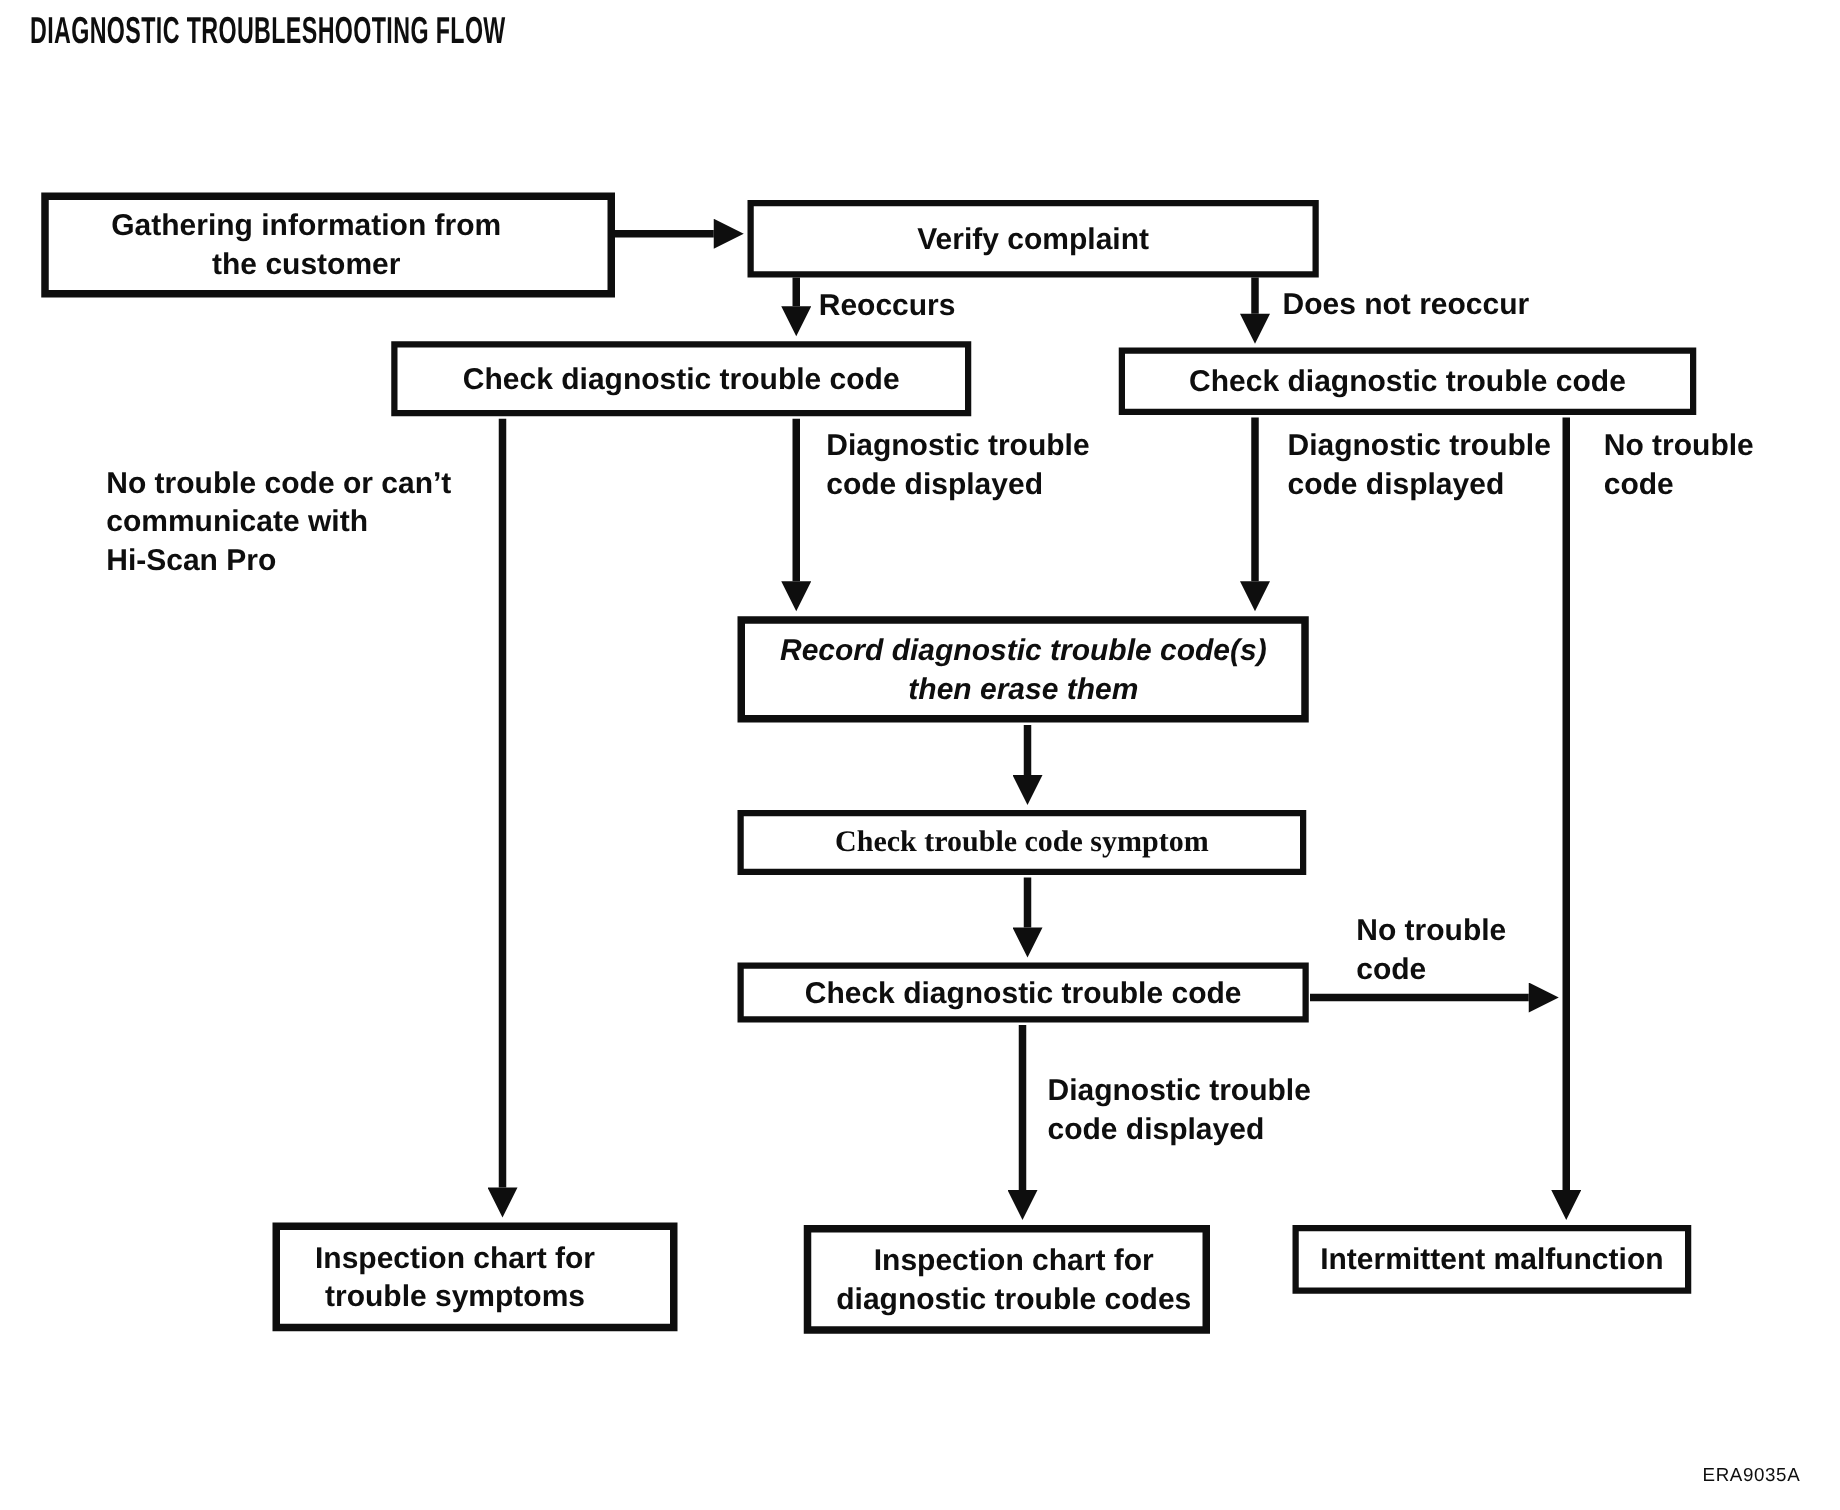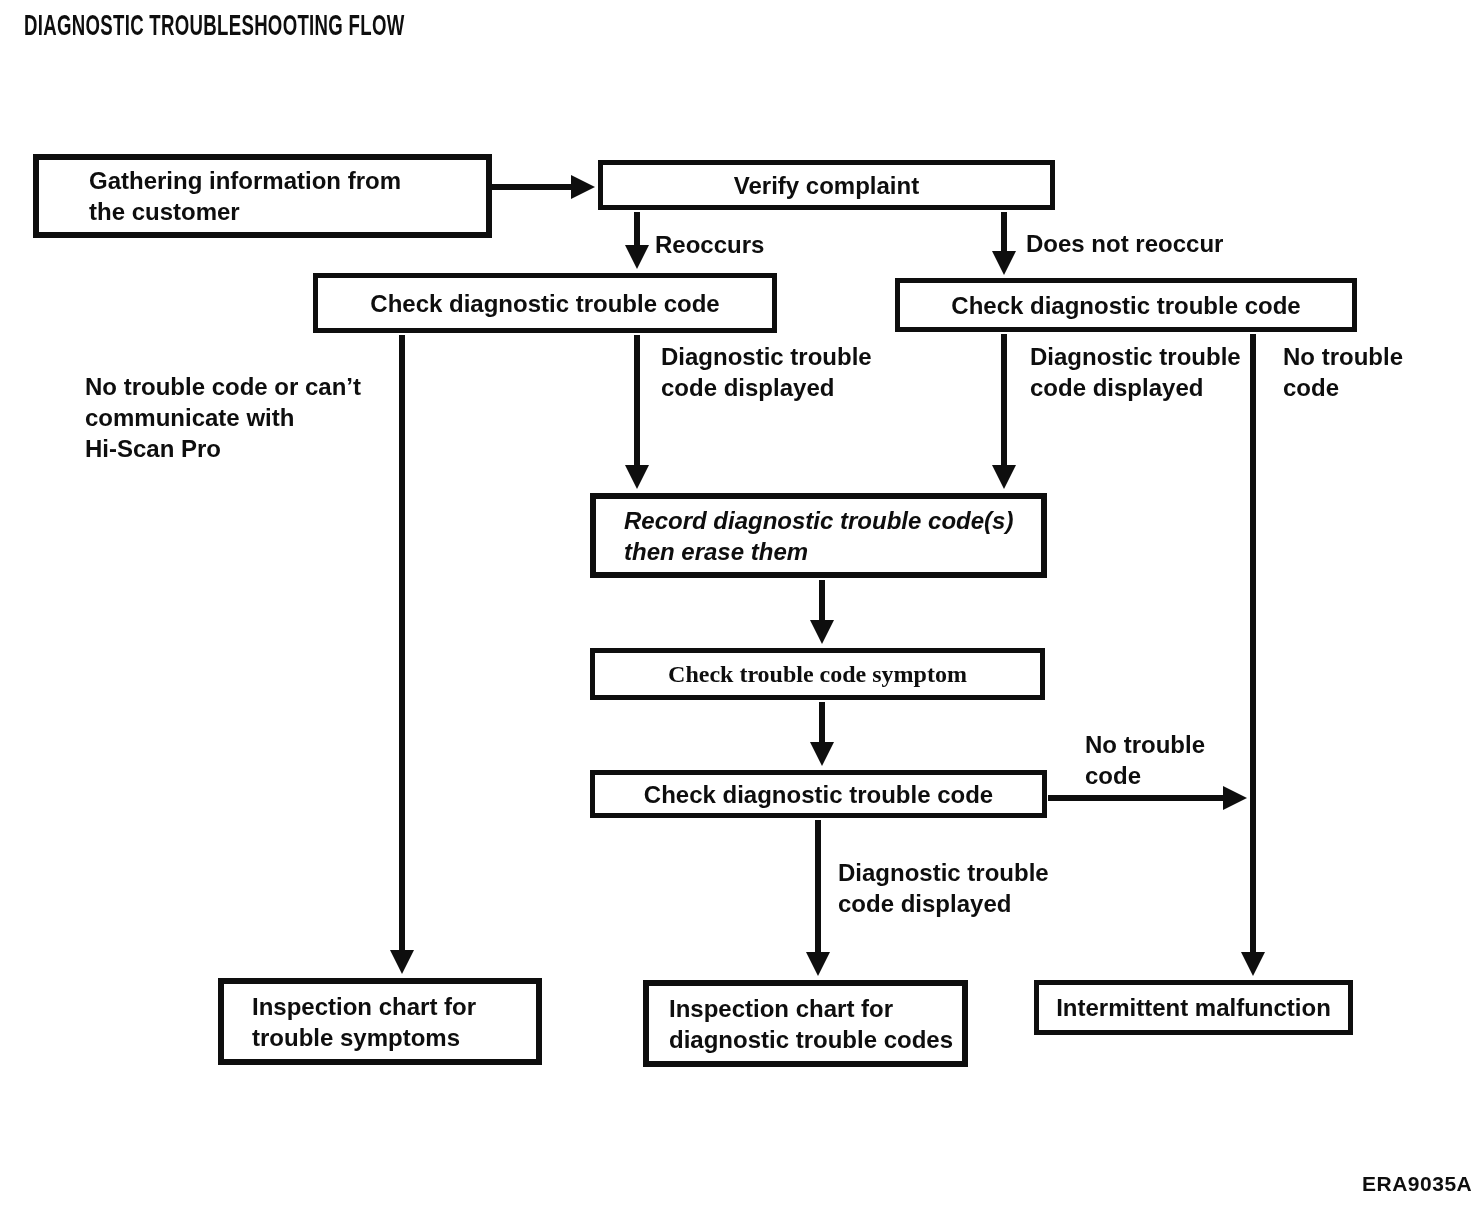--- a/index.html
+++ b/index.html
@@ -14,37 +14,38 @@
     font-size:30px;font-weight:700;line-height:1;
     transform:scaleX(0.62);transform-origin:0 0;
     white-space:nowrap;letter-spacing:0.5px;
   }
   .node{
     position:absolute;box-sizing:border-box;
     border:5px solid #0e0e0e;background:#ffffff;
     display:flex;align-items:center;
     font-size:24px;font-weight:700;line-height:31px;
     white-space:pre-line;
+    text-align:center;
   }
   .node.center{justify-content:center;text-align:center;}
   .node.thick{border-width:6px;}
   .lbl{
     position:absolute;
     font-size:24px;font-weight:700;line-height:31px;
     white-space:pre-line;
   }
   .figcode{
     position:absolute;left:1362px;top:1172px;
-    font-size:21px;font-weight:700;letter-spacing:0.5px;
+    font-size:15px;font-weight:400;letter-spacing:0.5px;
   }
   svg.edges{position:absolute;left:0;top:0;}
 
   
   #n-gather{left:33px;top:154px;width:459px;height:84px;padding-left:50px;}
-  #n-verify{left:598px;top:160px;width:457px;height:50px;}
+  #n-verify{left:598px;top:160px;width:457px;height:62px;}
   #n-check-left{left:313px;top:273px;width:464px;height:60px;}
   #n-check-right{left:895px;top:278px;width:462px;height:54px;}
   #n-record{left:590px;top:493px;width:457px;height:85px;padding-left:28px;font-style:italic;}
   #n-symptom{left:590px;top:648px;width:455px;height:52px;font-family:Liberation Serif, serif;}
   #n-check-bottom{left:590px;top:770px;width:457px;height:48px;}
   #n-insp-symptoms{left:218px;top:978px;width:324px;height:87px;padding-left:28px;}
   #n-insp-codes{left:643px;top:980px;width:325px;height:87px;padding-left:20px;}
   #n-intermittent{left:1034px;top:980px;width:319px;height:55px;}
 
   

